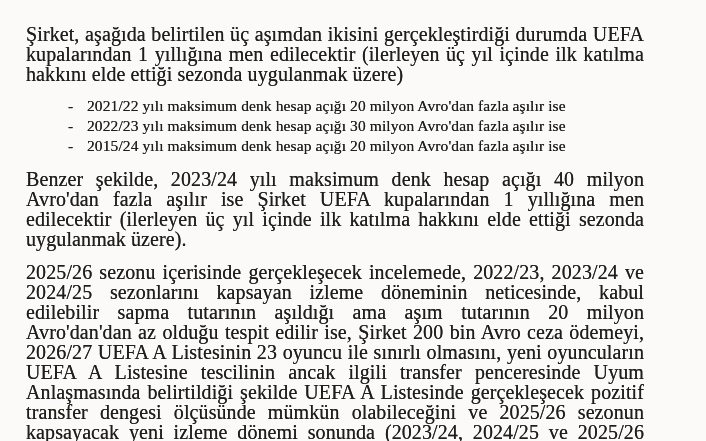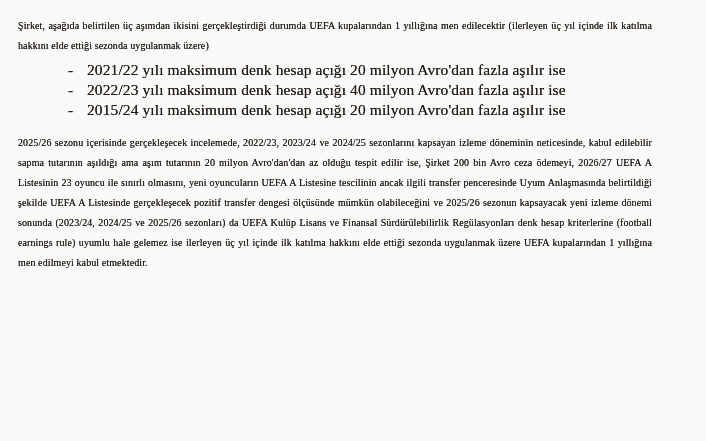--- a/index.html
+++ b/index.html
@@ -18,22 +18,22 @@
     box-sizing: border-box;
     width: 706px;
     height: 441px;
     padding: 12px 50px 8px 14px;
     background: #fbfaf8;
     
     text-shadow: 0 0 0.6px rgba(32, 29, 26, 0.85);
     letter-spacing: 0.1px;
   }
   .para {
-    margin: 4px;
-    font-size: 10px;
+    margin: 12px;
+    font-size: 20px;
     line-height: 20px;
     text-align: justify;
   }
   .para.gap-after {
     margin-bottom: 13px;
   }
   .bullets {
     list-style: none;
     margin: 0 0 13px 0;
     padding: 0 0 0 54px;
@@ -60,24 +60,25 @@
 
   <p class="para">Şirket, aşağıda belirtilen üç aşımdan ikisini gerçekleştirdiği durumda UEFA kupalarından 1 yıllığına men edilecektir (ilerleyen üç yıl içinde ilk katılma hakkını elde ettiği sezonda uygulanmak üzere)</p>
 
   <ul class="bullets">
     <li>
       <span class="bullet-dash">-</span>
       <span class="bullet-text">2021/22 yılı maksimum denk hesap açığı 20 milyon Avro'dan fazla aşılır ise</span>
     </li>
     <li>
       <span class="bullet-dash">-</span>
-      <span class="bullet-text">2022/23 yılı maksimum denk hesap açığı 40 milyon Avro'dan fazla aşılır ise</span>
+      <span class="bullet-text">2022/23 yılı maksimum denk hesap açığı 30 milyon Avro'dan fazla aşılır ise</span>
     </li>
     <li>
       <span class="bullet-dash">-</span>
       <span class="bullet-text">2015/24 yılı maksimum denk hesap açığı 20 milyon Avro'dan fazla aşılır ise</span>
     </li>
   </ul>
 
+  <p class="para gap-after">Benzer şekilde, 2023/24 yılı maksimum denk hesap açığı 40 milyon Avro'dan fazla aşılır ise Şirket UEFA kupalarından 1 yıllığına men edilecektir (ilerleyen üç yıl içinde ilk katılma hakkını elde ettiği sezonda uygulanmak üzere).</p>
 
   <p class="para">2025/26 sezonu içerisinde gerçekleşecek incelemede, 2022/23, 2023/24 ve 2024/25 sezonlarını kapsayan izleme döneminin neticesinde, kabul edilebilir sapma tutarının aşıldığı ama aşım tutarının 20 milyon Avro'dan'dan az olduğu tespit edilir ise, Şirket 200 bin Avro ceza ödemeyi, 2026/27 UEFA A Listesinin 23 oyuncu ile sınırlı olmasını, yeni oyuncuların UEFA A Listesine tescilinin ancak ilgili transfer penceresinde Uyum Anlaşmasında belirtildiği şekilde UEFA A Listesinde gerçekleşecek pozitif transfer dengesi ölçüsünde mümkün olabileceğini ve 2025/26 sezonun kapsayacak yeni izleme dönemi sonunda (2023/24, 2024/25 ve 2025/26 sezonları) da UEFA Kulüp Lisans ve Finansal Sürdürülebilirlik Regülasyonları denk hesap kriterlerine (football earnings rule) uyumlu hale gelemez ise ilerleyen üç yıl içinde ilk katılma hakkını elde ettiği sezonda uygulanmak üzere UEFA kupalarından 1 yıllığına men edilmeyi kabul etmektedir.</p>
 
 </div>
 
 </body></html>

